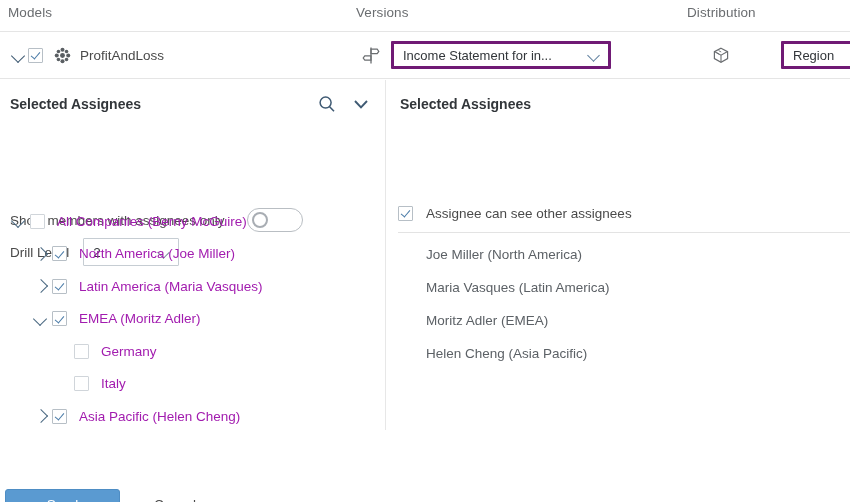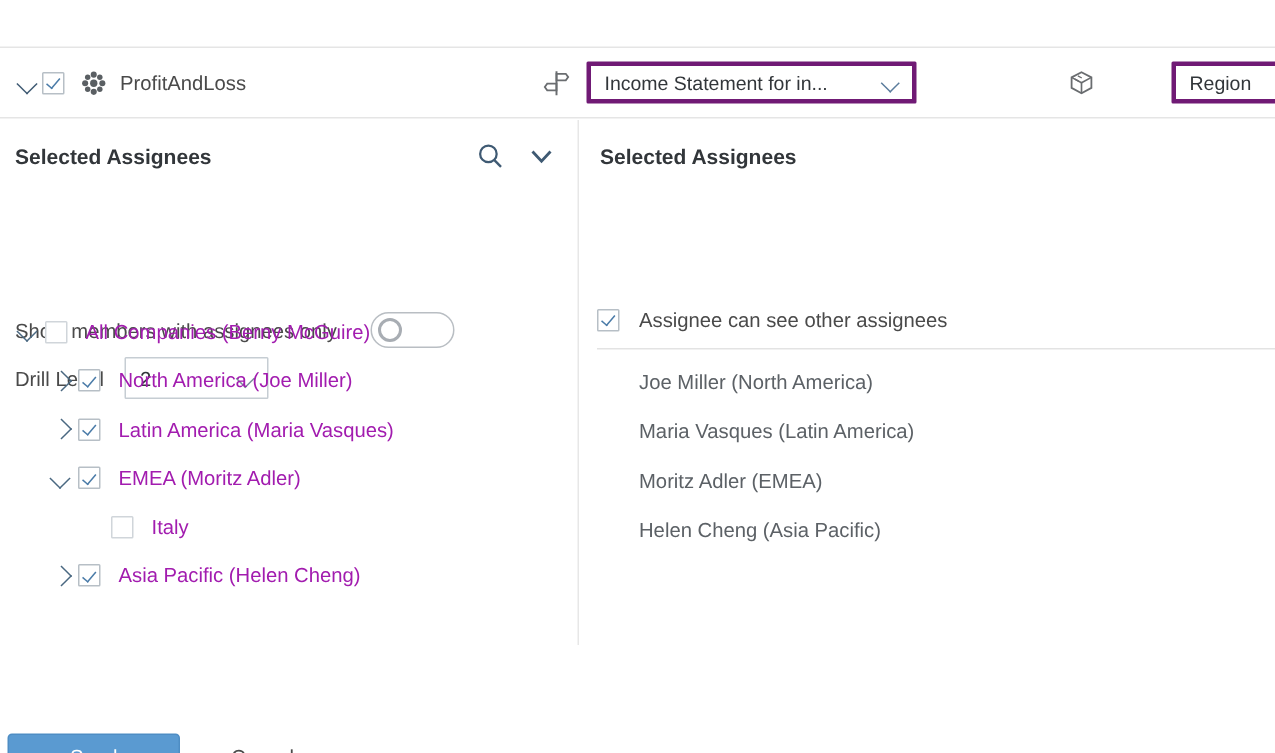--- a/index.html
+++ b/index.html
@@ -163,20 +163,25 @@
     margin-left: 34px; background: none; border: none;
     color: #4a4a4a; font-size: 13.5px; font-family: "Liberation Sans", sans-serif;
     cursor: pointer;
   }
 </style>
 </head>
 <body>
 
 <div id="app">
 
+  <div class="col-labels">
+    <div class="col-label models">Models</div>
+    <div class="col-label versions">Versions</div>
+    <div class="col-label distribution">Distribution</div>
+  </div>
 
   <div class="toolbar">
 
     <div class="tb-group tb-models">
       <div class="caret-down"></div>
       <div class="cbox checked"></div>
       <span class="model-icon">
         <svg viewBox="0 0 16 16" width="17" height="17">
           <circle cx="8" cy="8" r="2.3" fill="#5a5f63"></circle>
           <circle cx="8" cy="2.6" r="1.9" fill="#5a5f63"></circle>
@@ -274,20 +279,25 @@
           <span class="tree-label">Latin America (Maria Vasques)</span>
         </div>
         <div class="tree-row" style="padding-left: 30px;">
           <span class="tw down"></span>
           <span class="cbox checked"></span>
           <span class="tree-label">EMEA (Moritz Adler)</span>
         </div>
         <div class="tree-row" style="padding-left: 52px;">
           <span class="tw"></span>
           <span class="cbox disabled"></span>
+          <span class="tree-label dim">Germany</span>
+        </div>
+        <div class="tree-row" style="padding-left: 52px;">
+          <span class="tw"></span>
+          <span class="cbox disabled"></span>
           <span class="tree-label dim">Italy</span>
         </div>
         <div class="tree-row" style="padding-left: 30px;">
           <span class="tw right"></span>
           <span class="cbox checked"></span>
           <span class="tree-label">Asia Pacific (Helen Cheng)</span>
         </div>
       </div>
   </div>
 

